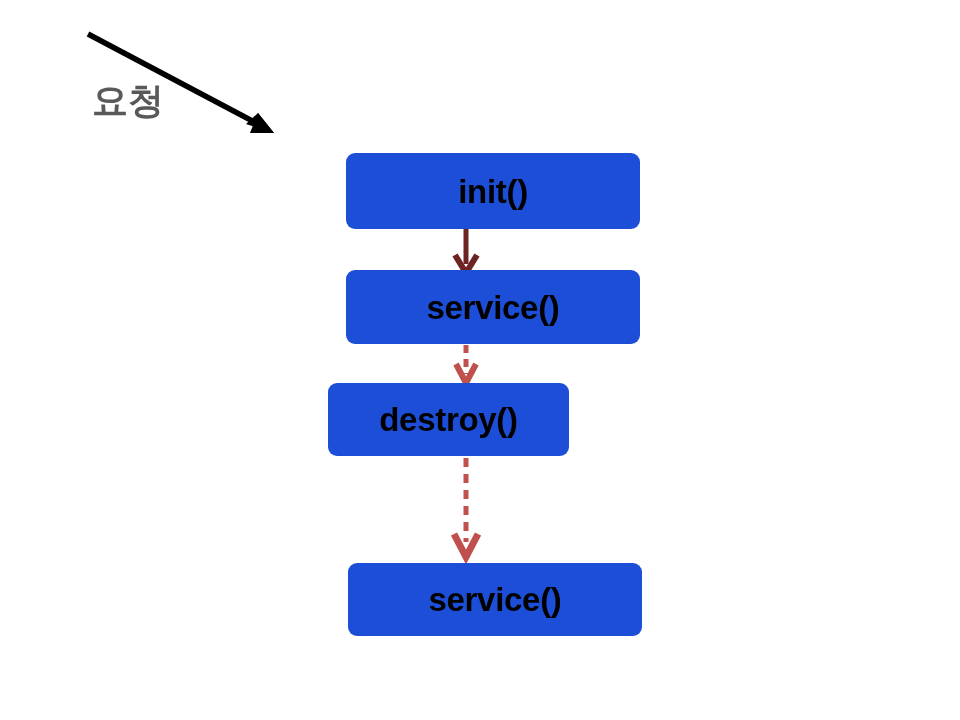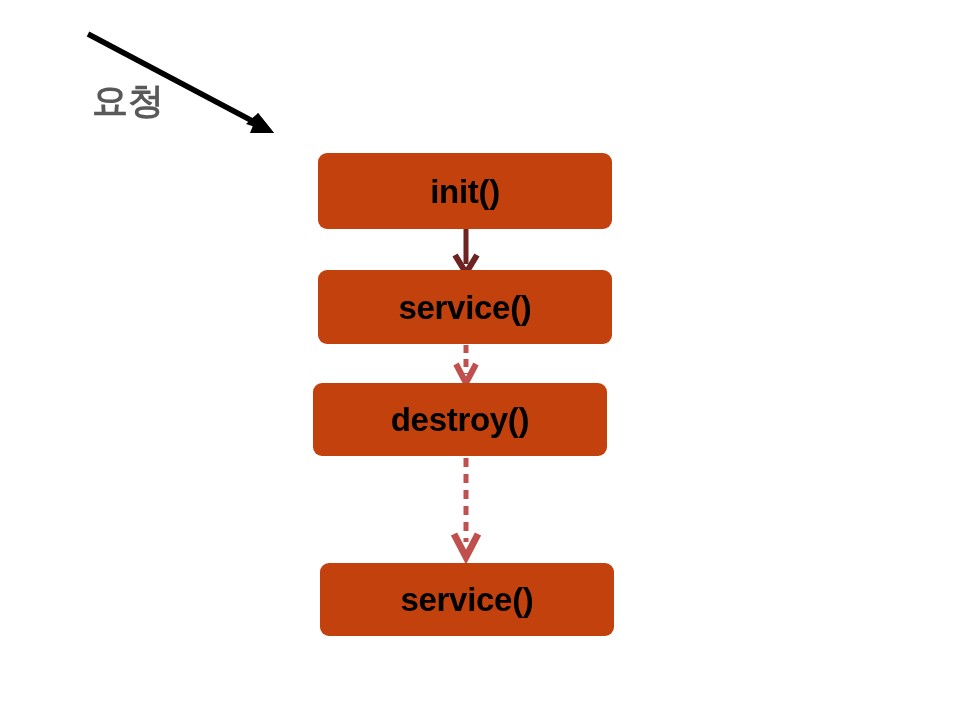--- a/index.html
+++ b/index.html
@@ -37,25 +37,26 @@
     font-weight: bold;
     color: #595959;
     letter-spacing: 0px;
     line-height: 42px;
     white-space: nowrap;
     font-family: "DejaVu Sans", "Liberation Sans", sans-serif;
   }
   .node-box {
     position: absolute;
     box-sizing: border-box;
-    background: #c2410c;
+    background: #1d4ed8;
     border-radius: 9px;
     display: flex;
     align-items: center;
     justify-content: center;
+    margin-left: 28px;
   }
   .node-label {
     font-size: 33px;
     font-weight: bold;
     color: #000000;
     line-height: 1;
     letter-spacing: -0.3px;
     white-space: nowrap;
     font-family: "Liberation Sans", "DejaVu Sans", sans-serif;
   }
@@ -92,21 +93,21 @@
   </svg>
 
   <div class="node-box" style="left:318px; top:153px; width:294px; height:76px;">
     <span class="node-label">init()</span>
   </div>
 
   <div class="node-box" style="left:318px; top:270px; width:294px; height:74px;">
     <span class="node-label">service()</span>
   </div>
 
-  <div class="node-box" style="left:313px; top:383px; width:294px; height:73px;">
+  <div class="node-box" style="left:300px; top:383px; width:241px; height:73px;">
     <span class="node-label">destroy()</span>
   </div>
 
   <div class="node-box" style="left:320px; top:563px; width:294px; height:73px;">
     <span class="node-label">service()</span>
   </div>
 
 </div>
 
 </body></html>

